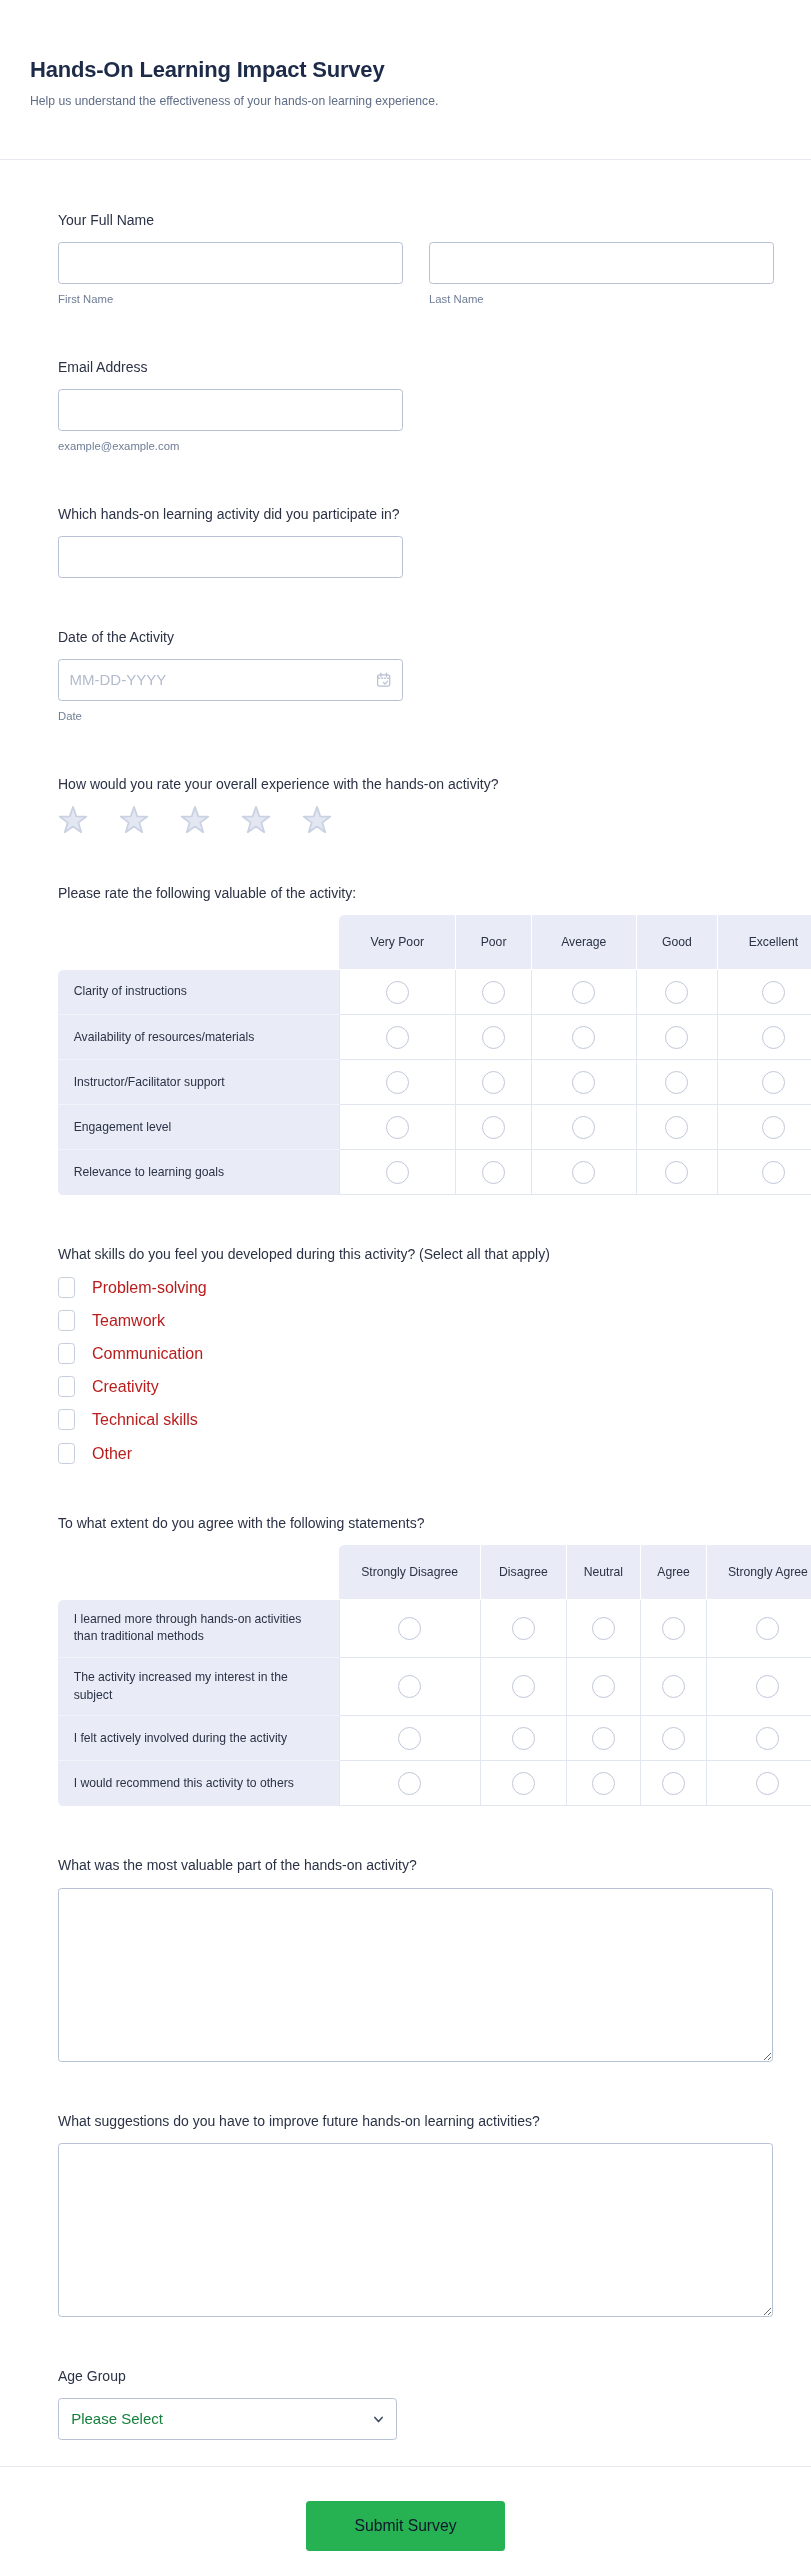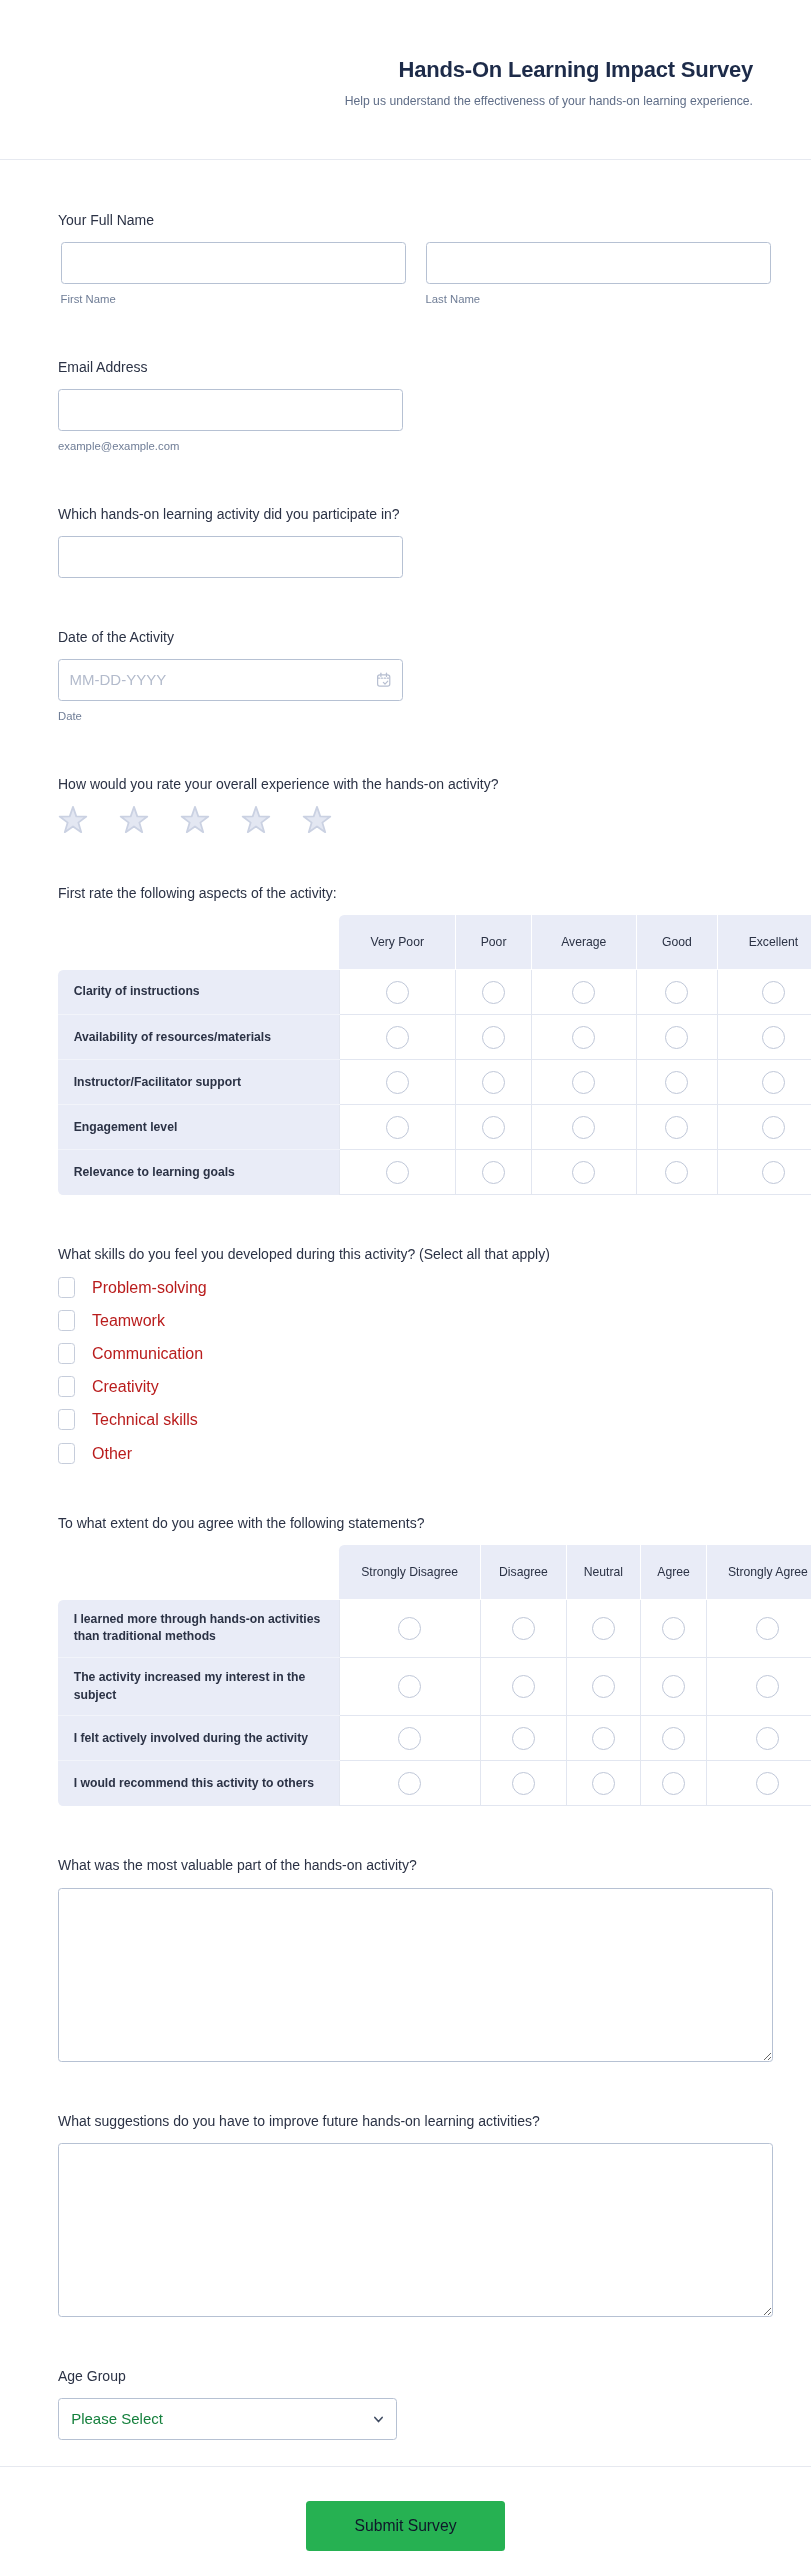--- a/index.html
+++ b/index.html
@@ -2,32 +2,32 @@
 <html style="--accent: #26b152; --table-head-bg: #e9ecf7;font-size:14px"><head>
 <meta charset="utf-8">
 <style>
   html,body{margin:0;padding:0;}
   body{
     width:811px;
     background:#ffffff;
     font-family:"Liberation Sans", sans-serif;
     color:#2c3345;
   }
-  .form-header{padding:56px 58px 50px 70px;text-align:right;}
+  .form-header{padding:56px 58px 50px 30px;}
   .form-title{
     font-size:22px;font-weight:700;color:#1d2b49;
     margin:0;line-height:27px;letter-spacing:-0.2px;
   }
   .form-subtitle{margin:10.5px 0 0;font-size:12.2px;line-height:15.7px;color:#5f6d87;}
   .divider{height:0.9px;background:#e6e9f0;}
   .form-body{padding:51px 38px 0 58px;}
   .q{margin-bottom:50px;}
   .q-label{font-size:14px;font-weight:500;color:#2b3245;line-height:19px;margin-bottom:12.2px;}
   .sublabel{font-size:11.3px;color:#6f7d96;margin-top:7.9px;line-height:15.7px;}
-  .name-row{display:flex;gap:20px;justify-content:center;}
+  .name-row{display:flex;gap:26px;}
   .subfield{width:345px;}
   .text-input{
     width:345px;height:42px;box-sizing:border-box;
     border:0.9px solid #b6c1d3;border-radius:3.5px;background:#fff;
     font-family:"Liberation Sans",sans-serif;font-size:14px;color:#2c3345;
     padding:0 10.5px;display:block;
   }
   .date-wrap{position:relative;width:345px;}
   .date-input{padding-right:44px;}
   .date-input::placeholder{color:#b3bbcc;font-size:15px;}
@@ -39,21 +39,21 @@
   .matrix th.col-head{
     background:var(--table-head-bg,#e9ecf7);
     font-size:12.2px;font-weight:500;color:#2b3245;
     height:44px;padding:5.2px 11.3px;text-align:center;
     border-left:1.7px solid #ffffff;border-bottom:1.7px solid #ffffff;line-height:16.6px;
   }
   .matrix th.col-head.first{border-left:none;border-top-left-radius:5.2px;}
   .matrix th.col-head.last{border-top-right-radius:5.2px;}
   .matrix td.row-label{
     background:var(--table-head-bg,#e9ecf7);
-    font-size:12.2px;font-weight:700;color:#2b3245;line-height:17.4px;
+    font-size:12.2px;font-weight:400;color:#2b3245;line-height:17.4px;
     padding:11.3px 15.7px;border-bottom:0.9px solid #f2f4fa;width:281px;box-sizing:border-box;
   }
   .matrix tr:first-child td.row-label{border-top-left-radius:5.2px;}
   .matrix tr:last-child td.row-label{border-bottom-left-radius:5.2px;border-bottom:none;}
   .matrix td.cell{
     background:#fff;border:0.9px solid #e2e6f0;text-align:center;
     height:42px;vertical-align:middle;
   }
   .matrix tr:last-child td.cell.lastcell{border-bottom-right-radius:5.2px;}
   .radio{
@@ -163,21 +163,21 @@
         <svg width="30" height="28" viewBox="0 0 34 32">
           <path d="M17 1 L20.76 11.82 L32.22 12.06 L23.09 18.98 L26.4 29.94 L17 23.4 L7.6 29.94 L10.91 18.98 L1.78 12.06 L13.24 11.82 Z" fill="#e3e7f2" stroke="#cad1e2" stroke-width="2" stroke-linejoin="round"></path>
         </svg>
         <svg width="30" height="28" viewBox="0 0 34 32">
           <path d="M17 1 L20.76 11.82 L32.22 12.06 L23.09 18.98 L26.4 29.94 L17 23.4 L7.6 29.94 L10.91 18.98 L1.78 12.06 L13.24 11.82 Z" fill="#e3e7f2" stroke="#cad1e2" stroke-width="2" stroke-linejoin="round"></path>
         </svg>
       </div>
   </div>
 
   <div class="q">
-    <div class="q-label">First rate the following aspects of the activity:</div>
+    <div class="q-label">Please rate the following valuable of the activity:</div>
     <table class="matrix" id="aspects-table">
         <thead>
           <tr>
             <th class="corner"></th>
             <th class="col-head first">Very Poor</th>
             <th class="col-head">Poor</th>
             <th class="col-head">Average</th>
             <th class="col-head">Good</th>
             <th class="col-head last">Excellent</th>
           </tr>

